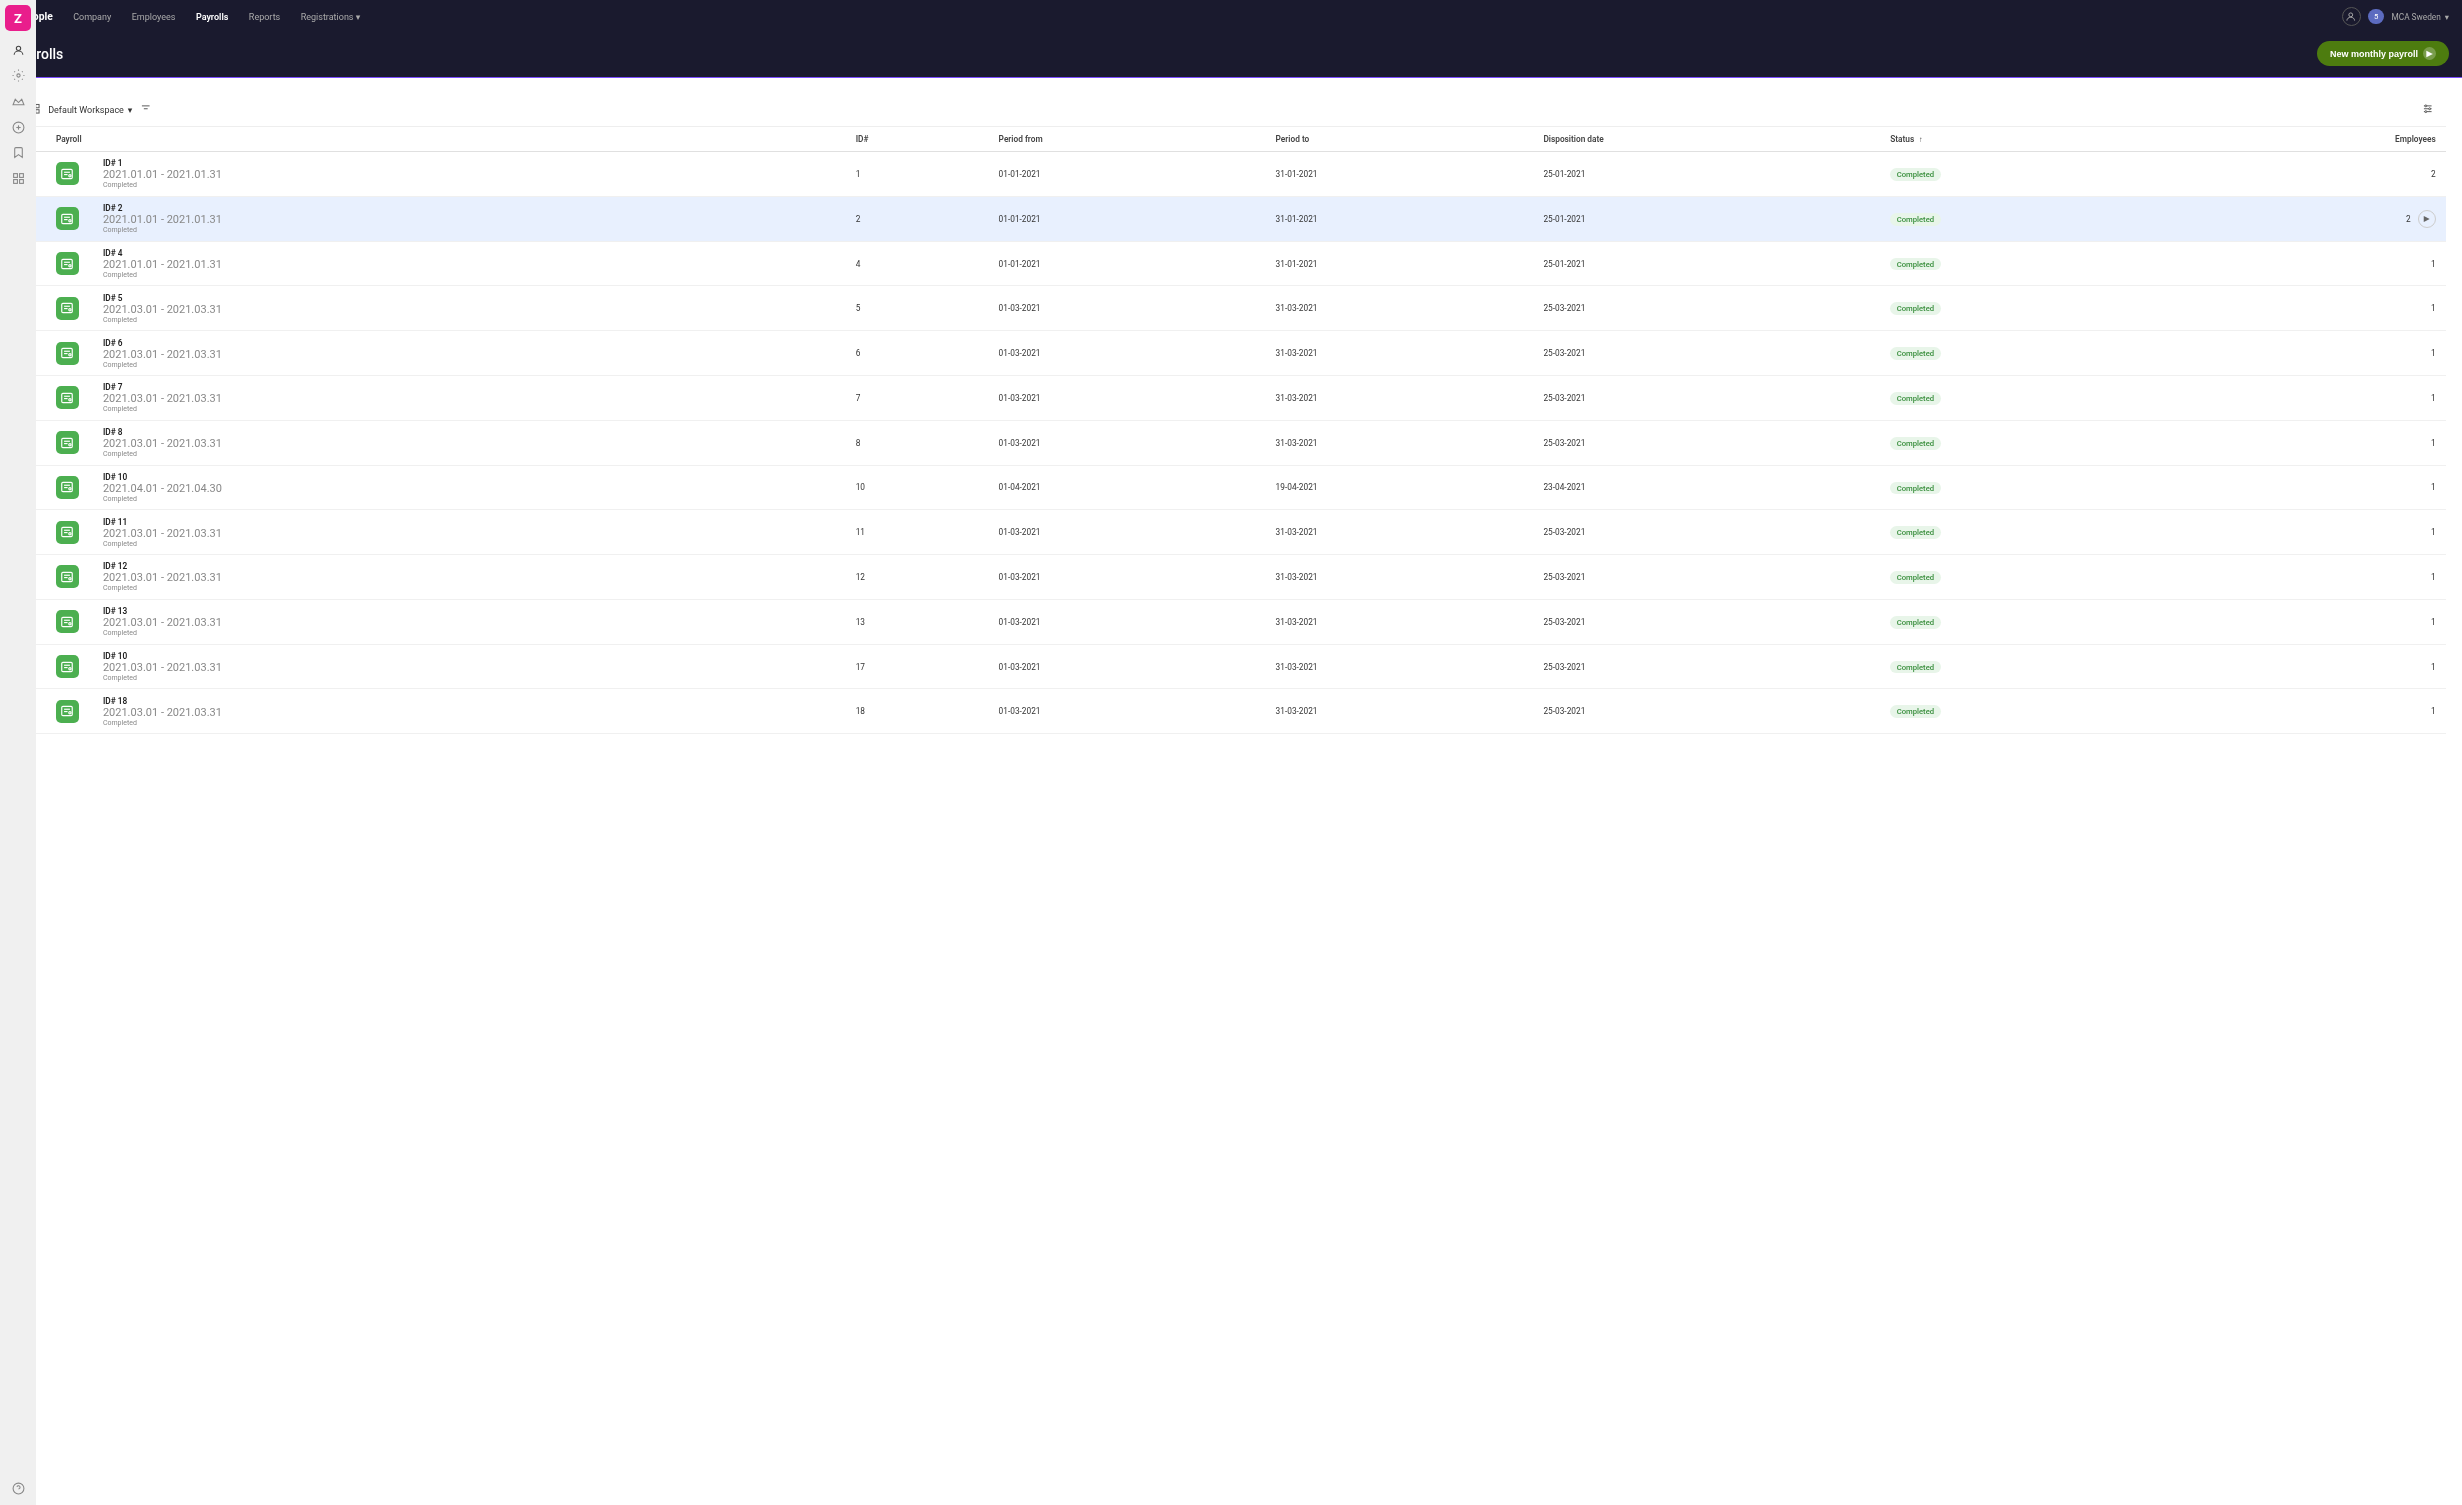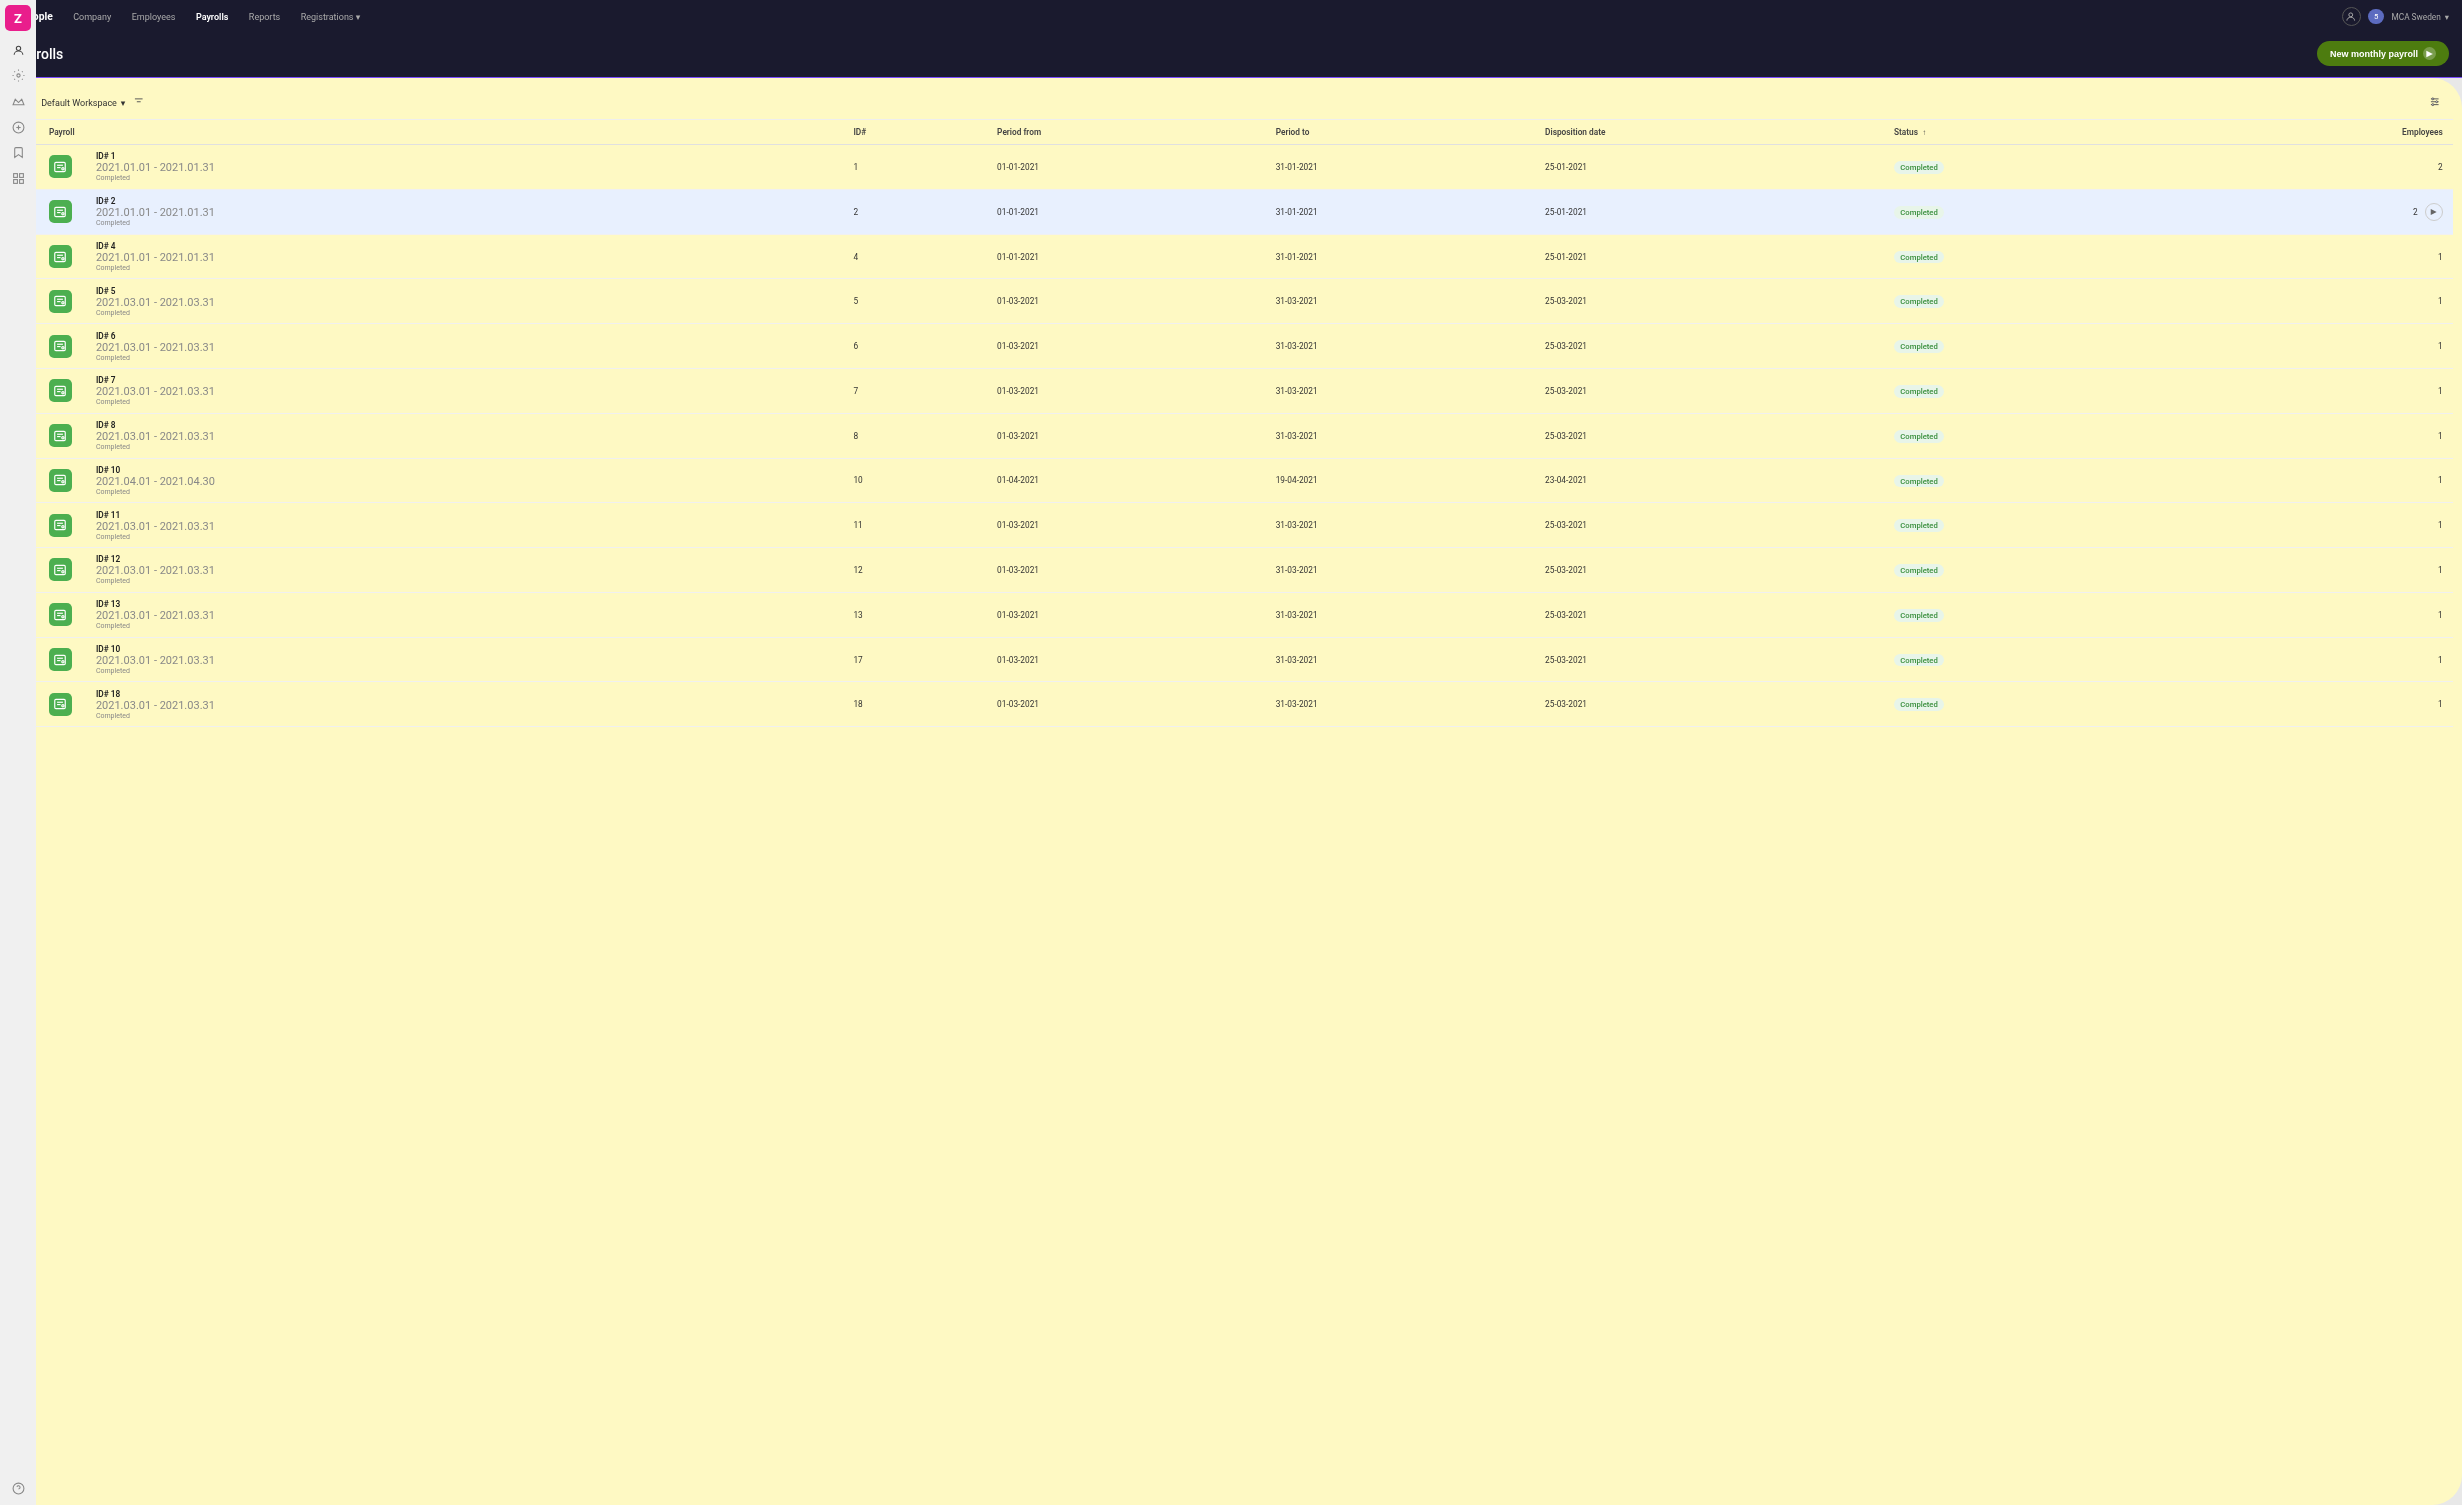--- a/index.html
+++ b/index.html
@@ -173,24 +173,23 @@
       border-radius: 50%;
       background: rgba(255,255,255,0.25);
       display: flex;
       align-items: center;
       justify-content: center;
       font-size: 7.7px;
     }
 
     
     .content-body {
-      background: #fef9c3;
+      background: #ffffff;
       flex: 1;
-      padding: 9px;
-      border-radius: 30px;
+      padding: 16px;
     }
 
     
     .workspace-toolbar {
       display: flex;
       align-items: center;
       gap: 7.7px;
       padding: 9px 13px;
       border-bottom: 0.6px solid #eee;
     }

